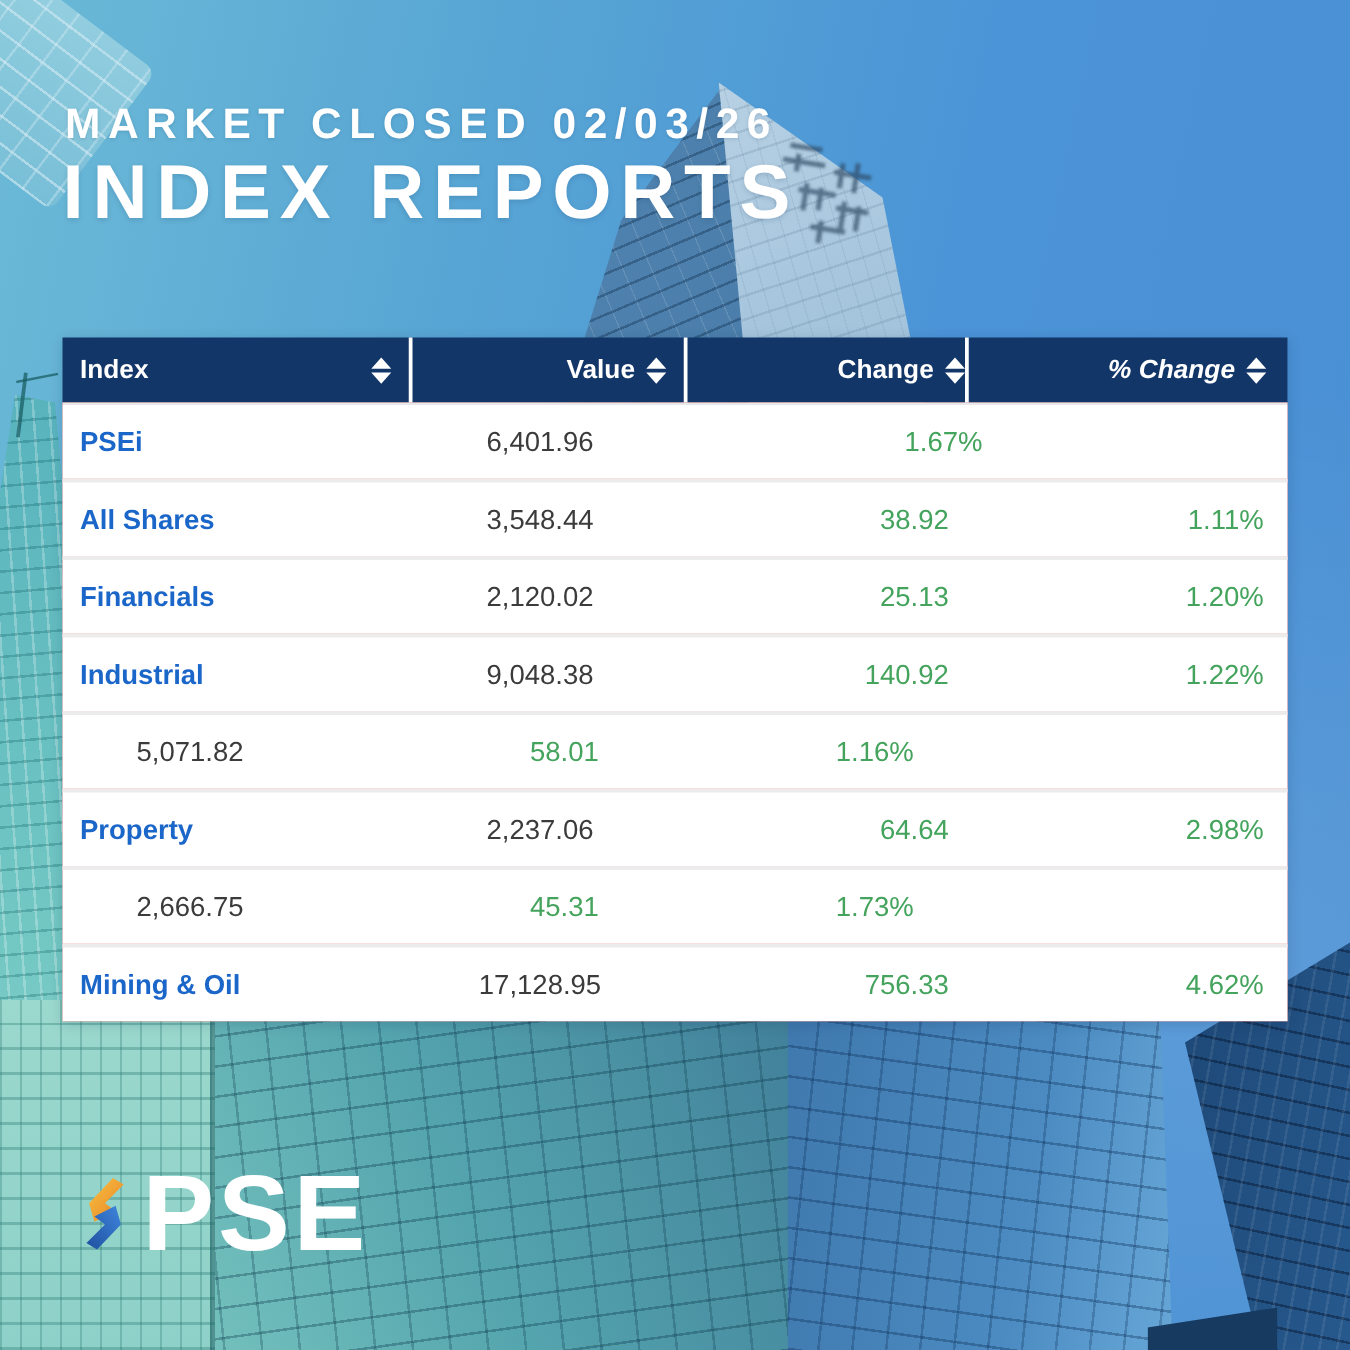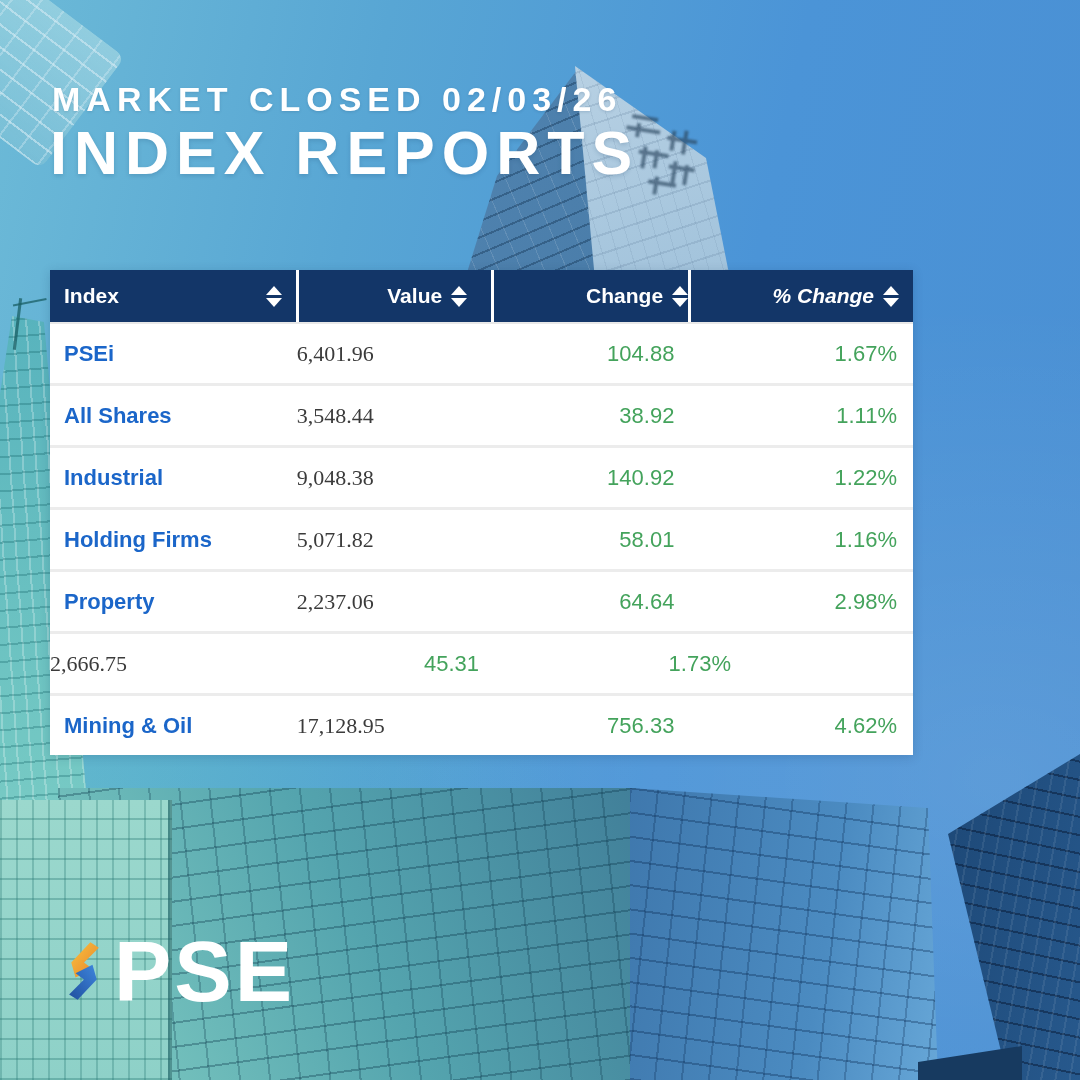--- a/index.html
+++ b/index.html
@@ -73,38 +73,38 @@
   .roof{left:918px;top:1046px;width:104px;height:34px;background:#173a60;
     clip-path:polygon(0 16px,104px 0,104px 34px,0 34px);}
 
   
   .kicker{position:absolute;left:52px;top:80px;color:#fff;font-size:34px;font-weight:bold;
           letter-spacing:6px;text-shadow:0 1px 3px rgba(20,60,100,.18);}
   .title{position:absolute;left:50px;top:118px;color:#fff;font-size:61px;font-weight:bold;
          letter-spacing:7px;text-shadow:0 2px 4px rgba(20,60,100,.18);}
 
   
-  .table{position:absolute;left:50px;top:270px;width:863px;box-shadow:0 2px 10px rgba(10,40,80,.18);}
+  .table{position:absolute;left:50px;top:270px;width:980px;box-shadow:0 2px 10px rgba(10,40,80,.18);}
   .thead{display:flex;height:52px;background:#133668;}
   .th{display:flex;align-items:center;color:#fff;font-size:21px;font-weight:bold;box-sizing:border-box;border-right:3px solid #fff;}
   .th:last-child{border-right:none;}
   .th.c1{width:280px;justify-content:space-between;padding:0 14px;}
-  .th.c2{width:220px;justify-content:flex-end;padding-right:24px;}
+  .th.c2{width:220px;justify-content:flex-end;padding-right:14px;}
   .th.c3{width:225px;justify-content:flex-end;}
   .th.c4{width:252px;justify-content:flex-end;padding-right:14px;font-style:italic;}
   .sort{display:inline-flex;flex-direction:column;gap:3px;margin-left:9px;}
   .sort i{display:block;width:0;height:0;border-left:8px solid transparent;border-right:8px solid transparent;}
   .sort .up{border-bottom:9px solid #fff;}
   .sort .dn{border-top:9px solid #fff;}
   .tbody{background:#ef4444;border-top:2px solid #e8e8e8;}
   .tr{display:flex;height:59px;align-items:center;background:#fff;}
   .tr + .tr{border-top:3px solid #ececec;}
   .td{box-sizing:border-box;font-size:22px;}
   .td.c1{width:280px;padding-left:14px;color:#1b66c9;font-weight:bold;}
-  .td.c2{width:220px;text-align:left;padding-right:16px;color:#3b3b3b;font-family:Liberation Serif, serif;}
+  .td.c2{width:220px;text-align:center;padding-right:16px;color:#3b3b3b;}
   .td.c3{width:225px;text-align:right;padding-right:16px;color:#44a35c;}
   .td.c4{width:252px;text-align:right;padding-right:16px;color:#44a35c;}
 
   
   .logo{position:absolute;left:62px;top:928px;display:flex;align-items:center;}
   .logo-text{color:#fff;font-size:86px;font-weight:bold;letter-spacing:3px;line-height:1;margin-left:8px;}
 </style>
 </head>
 <body>
 
@@ -167,41 +167,45 @@
         <span class="sort">
             <i class="up"></i>
             <i class="dn"></i>
           </span>
       </div>
     </div>
     <div class="tbody" id="tbody">
     <div class="tr">
       <div class="td c1 c-name">PSEi</div>
       <div class="td c2 c-value">6,401.96</div>
-      <div class="td c3 c-change">104.88</div>
       <div class="td c4 c-pct">1.67%</div>
     </div>
 
     <div class="tr">
       <div class="td c1 c-name">All Shares</div>
       <div class="td c2 c-value">3,548.44</div>
       <div class="td c3 c-change">38.92</div>
       <div class="td c4 c-pct">1.11%</div>
     </div>
 
+    <div class="tr">
+      <div class="td c1 c-name">Financials</div>
+      <div class="td c2 c-value">2,120.02</div>
+      <div class="td c3 c-change">25.13</div>
+      <div class="td c4 c-pct">1.20%</div>
+    </div>
 
     <div class="tr">
       <div class="td c1 c-name">Industrial</div>
       <div class="td c2 c-value">9,048.38</div>
       <div class="td c3 c-change">140.92</div>
       <div class="td c4 c-pct">1.22%</div>
     </div>
 
     <div class="tr">
-      <div class="td c1 c-name">Holding Firms</div>
       <div class="td c2 c-value">5,071.82</div>
       <div class="td c3 c-change">58.01</div>
       <div class="td c4 c-pct">1.16%</div>
     </div>
 
     <div class="tr">
       <div class="td c1 c-name">Property</div>
       <div class="td c2 c-value">2,237.06</div>
       <div class="td c3 c-change">64.64</div>
       <div class="td c4 c-pct">2.98%</div>

